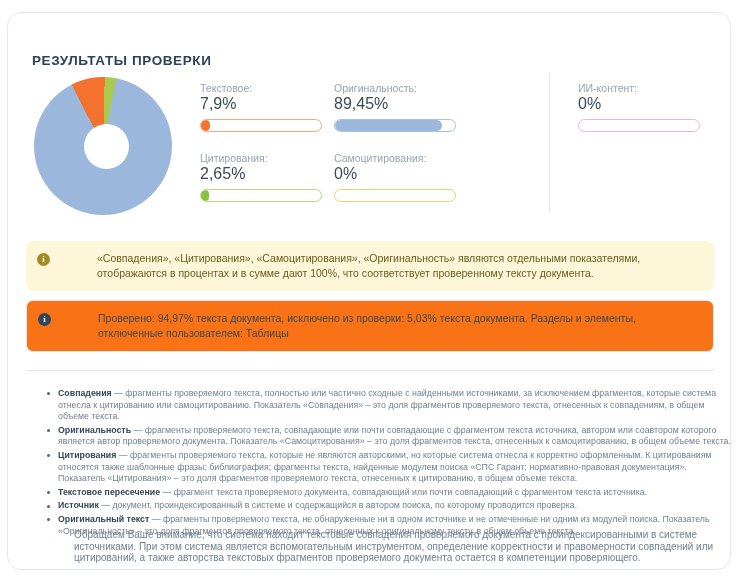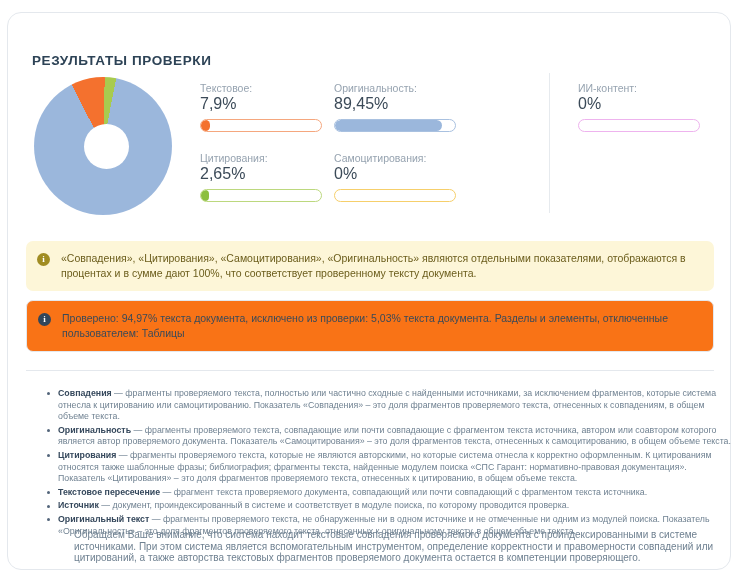--- a/index.html
+++ b/index.html
@@ -112,20 +112,21 @@
     width: 160px;
   }
 
   
   .notice {
     position: absolute;
     display: flex;
     align-items: flex-start;
     border-radius: 7px;
     padding: 10px 12px 10px 11px;
+    gap: 36px;
   }
   .notice .ico {
     flex: 0 0 auto;
     width: 13px; height: 13px;
     border-radius: 50%;
     margin-top: 2px;
     margin-right: 11px;
     position: relative;
   }
   .notice .ico::after {
@@ -280,21 +281,21 @@
     </div>
 
     <div class="hdiv"></div>
 
     <div class="glossary">
       <ul id="glossary-list">
           <li><b>Совпадения</b><span> — фрагменты проверяемого текста, полностью или частично сходные с найденными источниками, за исключением фрагментов, которые система отнесла к цитированию или самоцитированию. Показатель «Совпадения» – это доля фрагментов проверяемого текста, отнесенных к совпадениям, в общем объеме текста.</span></li>
           <li><b>Оригинальность</b><span> — фрагменты проверяемого текста, совпадающие или почти совпадающие с фрагментом текста источника, автором или соавтором которого является автор проверяемого документа. Показатель «Самоцитирования» – это доля фрагментов текста, отнесенных к самоцитированию, в общем объеме текста.</span></li>
           <li><b>Цитирования</b><span> — фрагменты проверяемого текста, которые не являются авторскими, но которые система отнесла к корректно оформленным. К цитированиям относятся также шаблонные фразы; библиография; фрагменты текста, найденные модулем поиска «СПС Гарант: нормативно-правовая документация». Показатель «Цитирования» – это доля фрагментов проверяемого текста, отнесенных к цитированию, в общем объеме текста.</span></li>
           <li><b>Текстовое пересечение</b><span> — фрагмент текста проверяемого документа, совпадающий или почти совпадающий с фрагментом текста источника.</span></li>
-          <li><b>Источник</b><span> — документ, проиндексированный в системе и соответствует в модуле поиска, по которому проводится проверка.</span></li>
+          <li><b>Источник</b><span> — документ, проиндексированный в системе и содержащийся в автором поиска, по которому проводится проверка.</span></li>
           <li><b>Оригинальный текст</b><span> — фрагменты проверяемого текста, не обнаруженные ни в одном источнике и не отмеченные ни одним из модулей поиска. Показатель «Оригинальность» – это доля фрагментов проверяемого текста, отнесенных к оригинальному тексту, в общем объеме текста.</span></li>
         </ul>
     </div>
 
     <div class="footnote">Обращаем Ваше внимание, что система находит текстовые совпадения проверяемого документа с проиндексированными в системе источниками. При этом система является вспомогательным инструментом, определение корректности и правомерности совпадений или цитирований, а также авторства текстовых фрагментов проверяемого документа остается в компетенции проверяющего.</div>
 
   </div>
 </div>
 
 </body></html>

